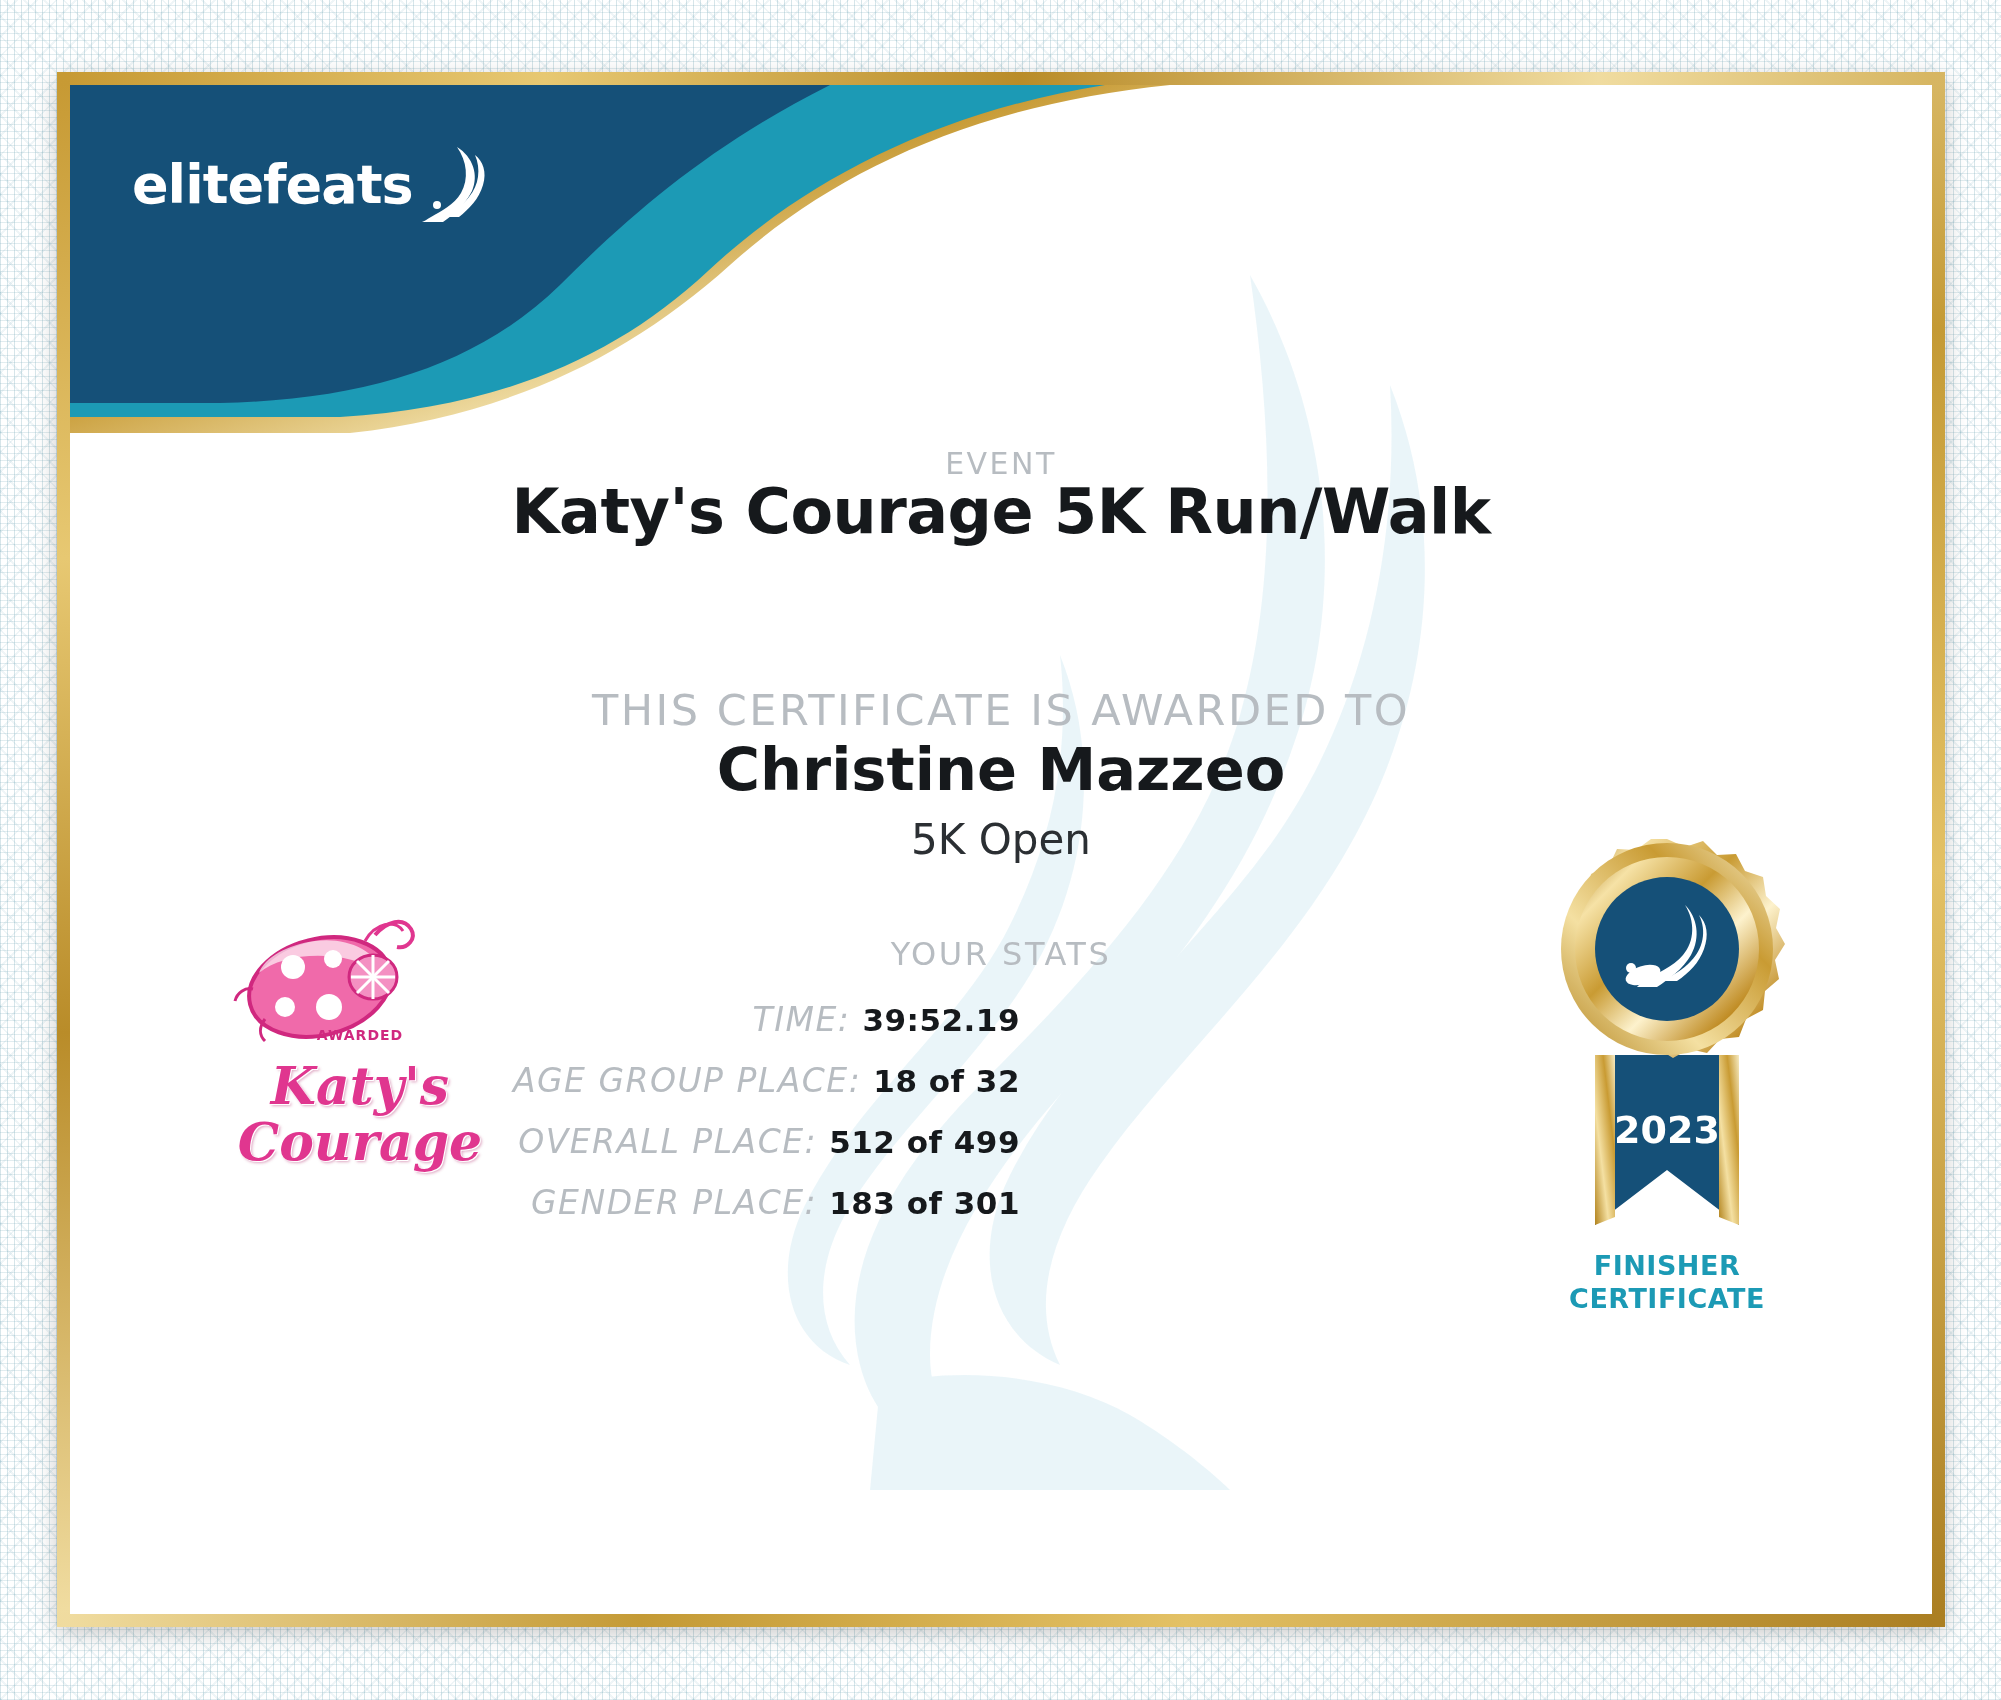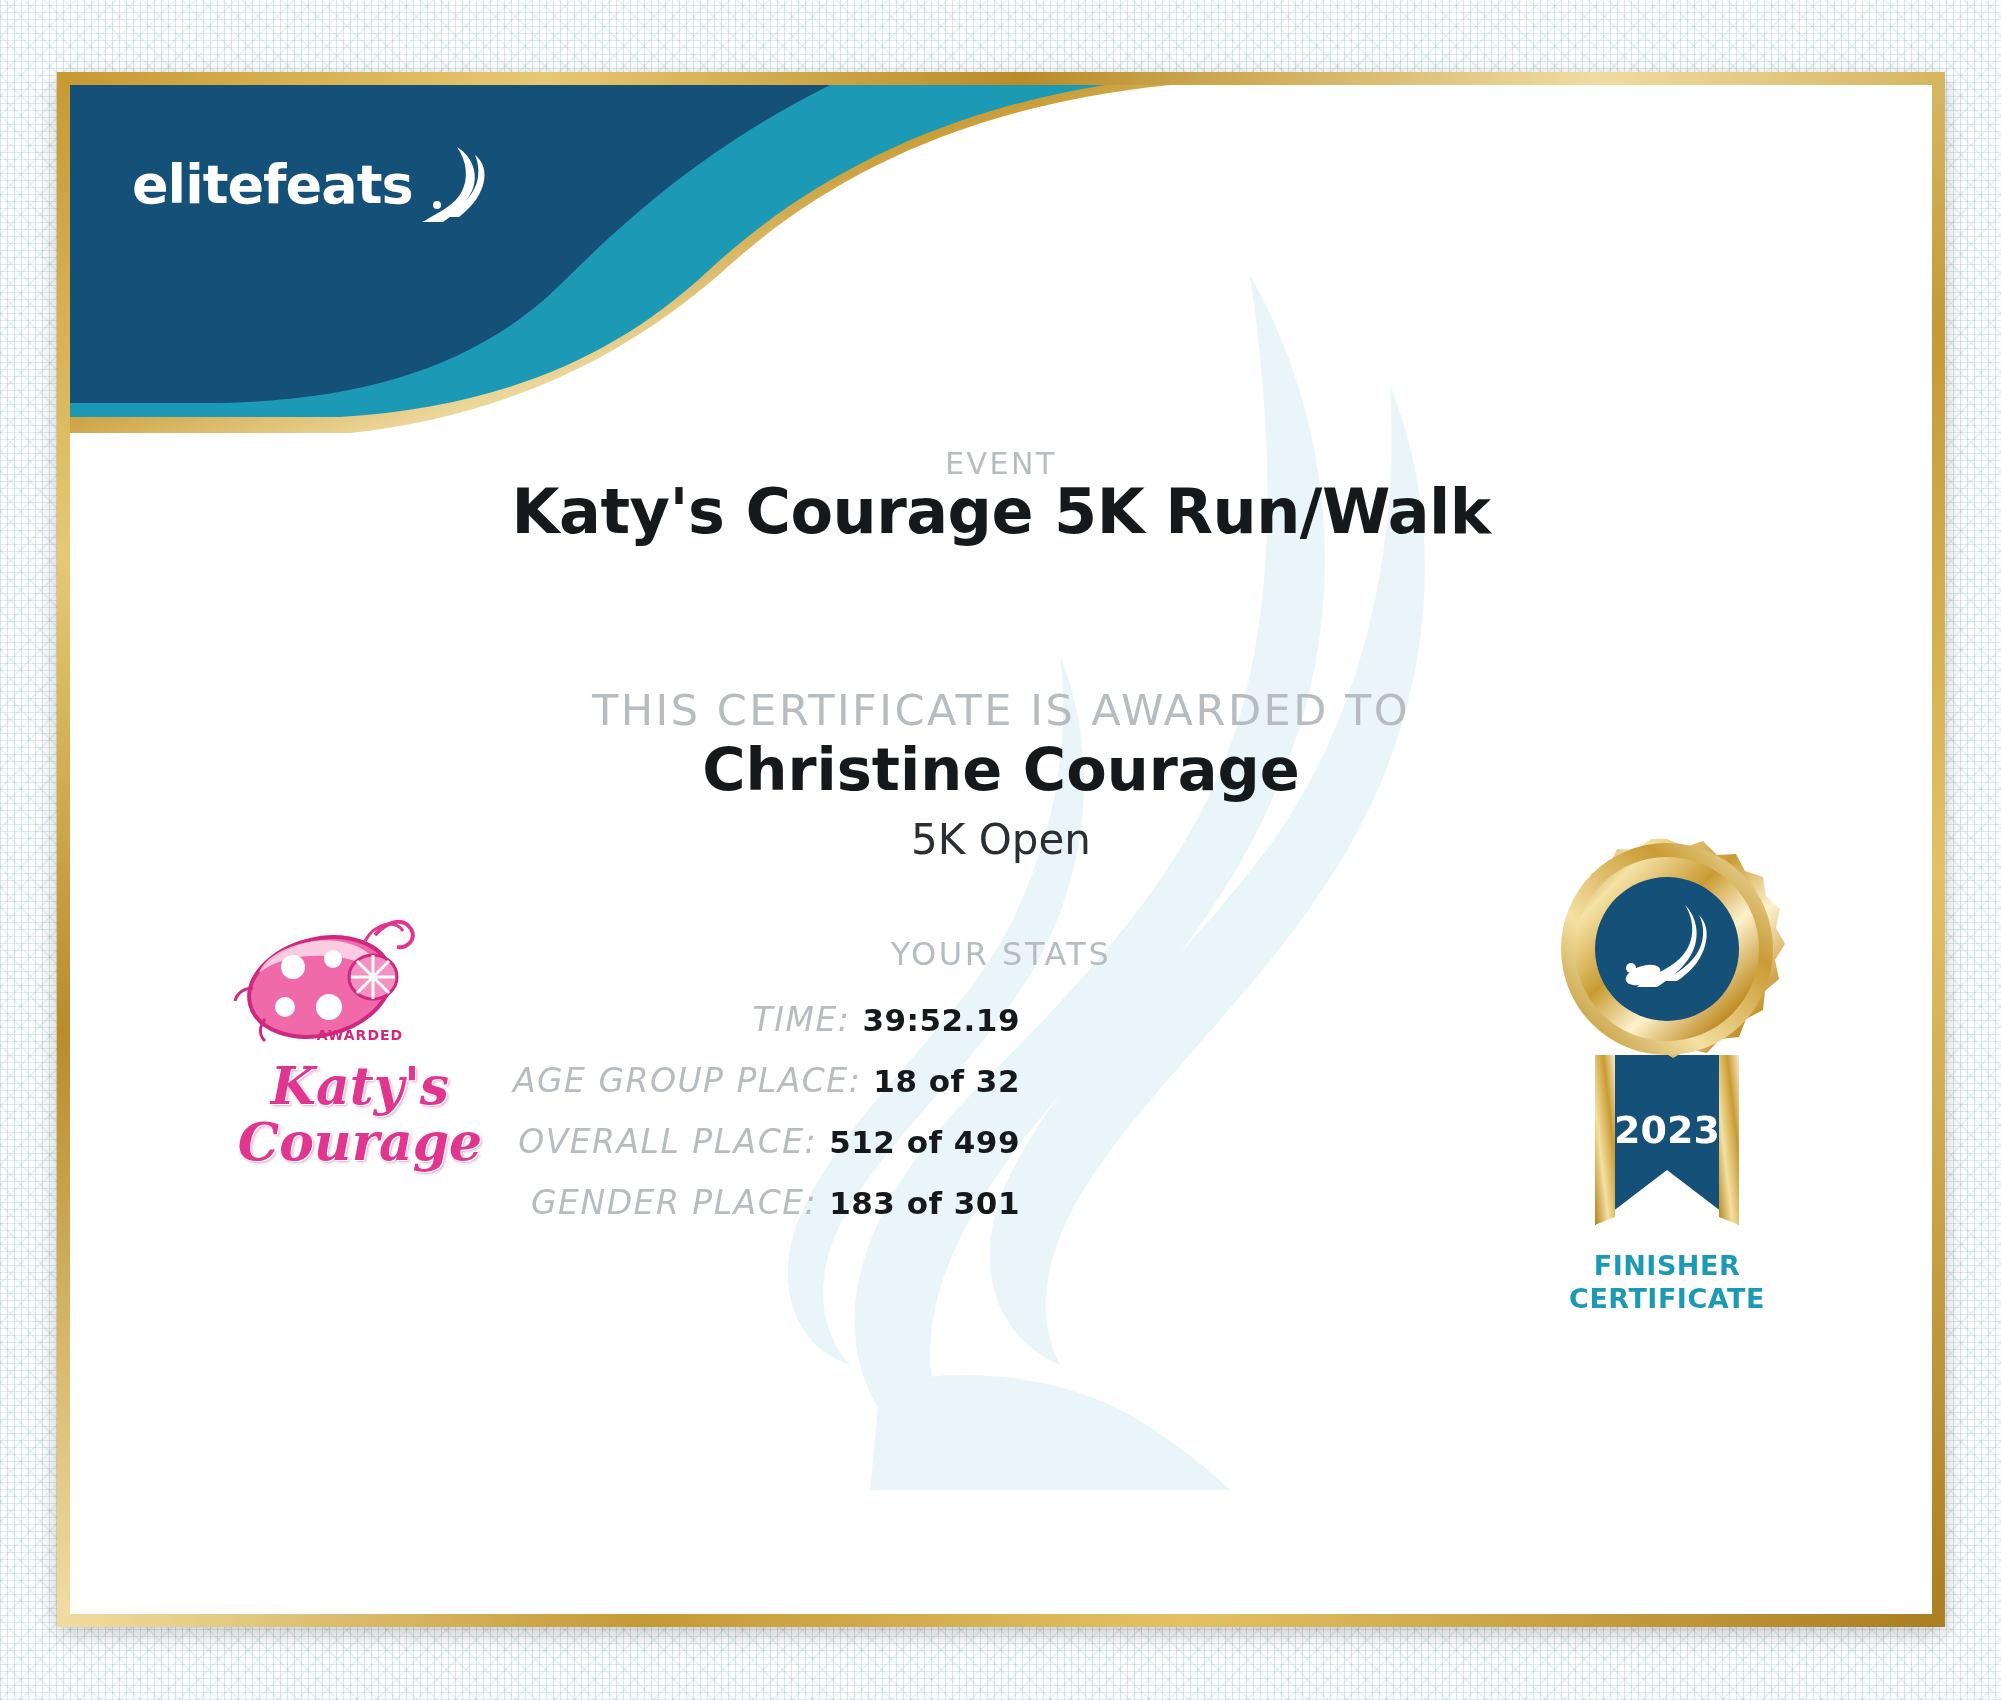--- a/index.html
+++ b/index.html
@@ -281,21 +281,21 @@
           <circle cx="20" cy="60" r="4"></circle>
         </g>
       </svg>
     </div>
 
     <div class="center-col">
       <div class="label event-label">EVENT</div>
       <div class="event-name">Katy's Courage 5K Run/Walk</div>
 
       <div class="label awarded-label">THIS CERTIFICATE IS AWARDED TO</div>
-      <div class="recipient">Christine Courage</div>
+      <div class="recipient">Christine Mazzeo</div>
       <div class="division">5K Open</div>
 
       <div class="label stats-label">YOUR STATS</div>
     </div>
 
     <div class="stats-list">
       <div class="stat-row">
         <span class="stat-key">TIME:</span>
         <span class="stat-val">39:52.19</span>
       </div>

